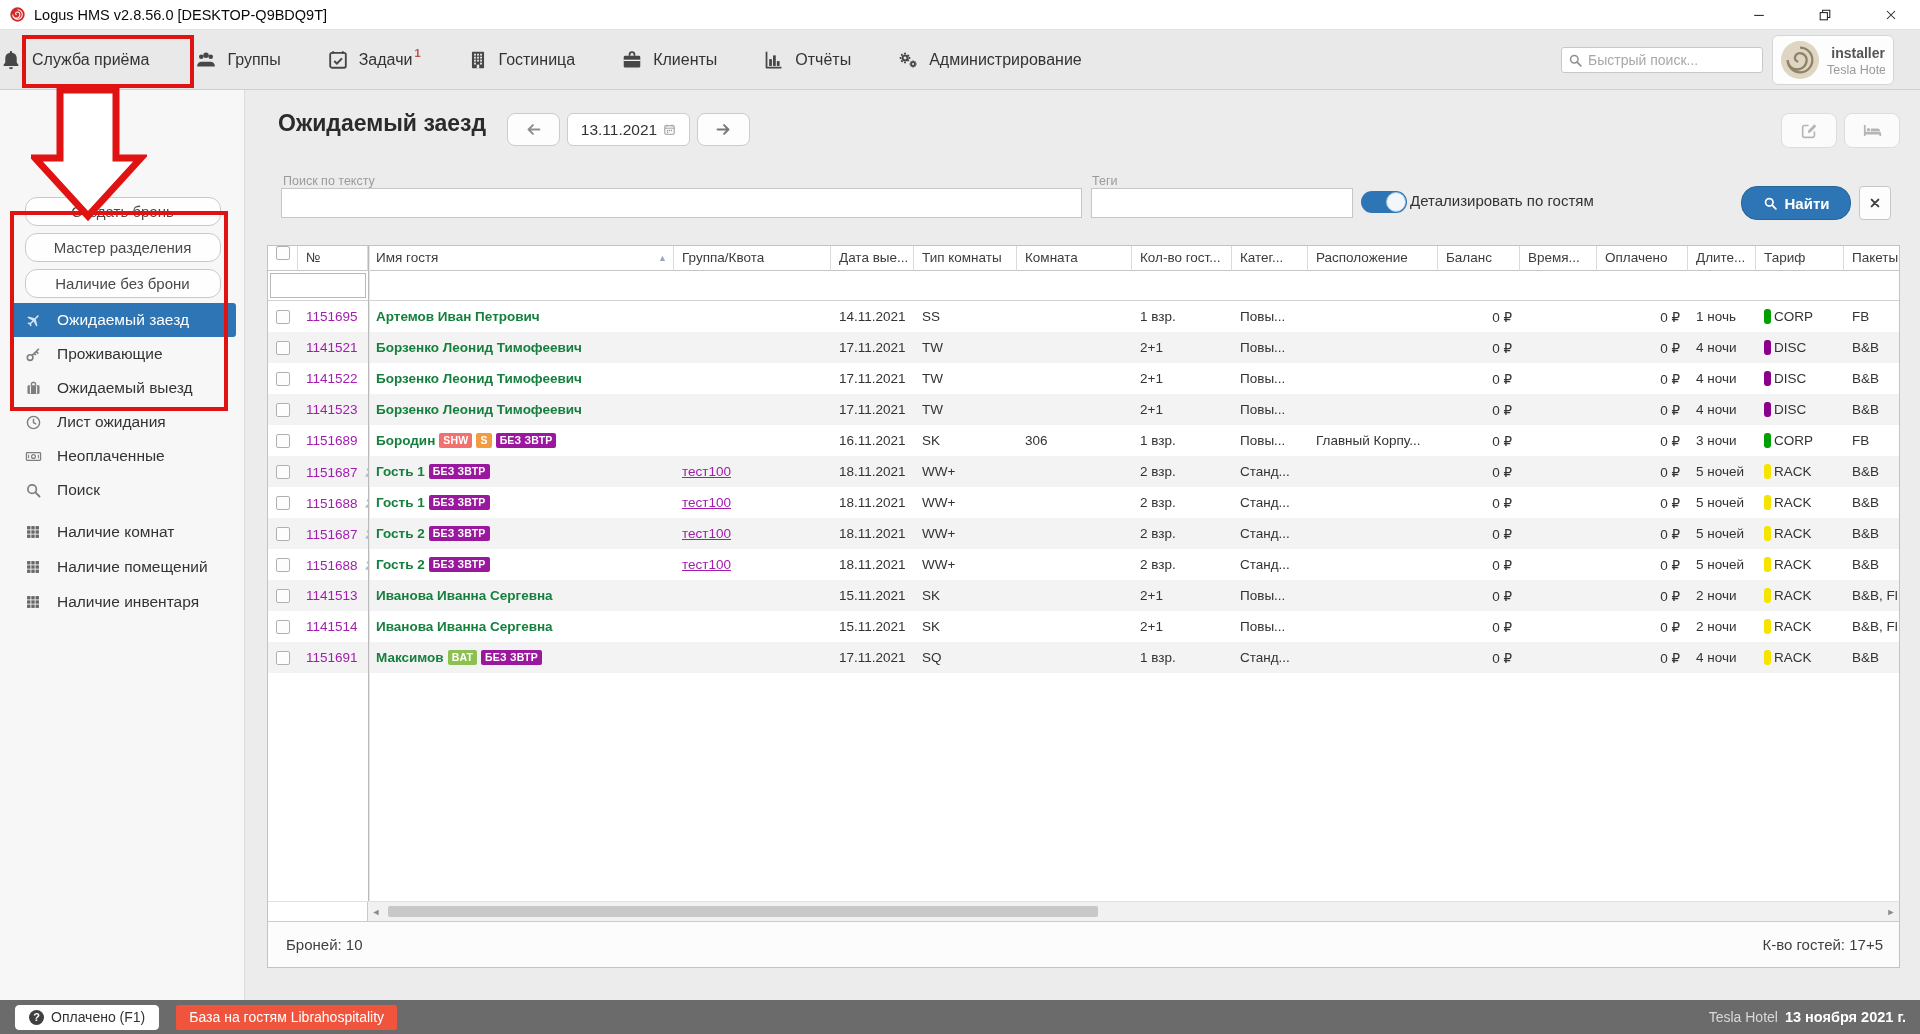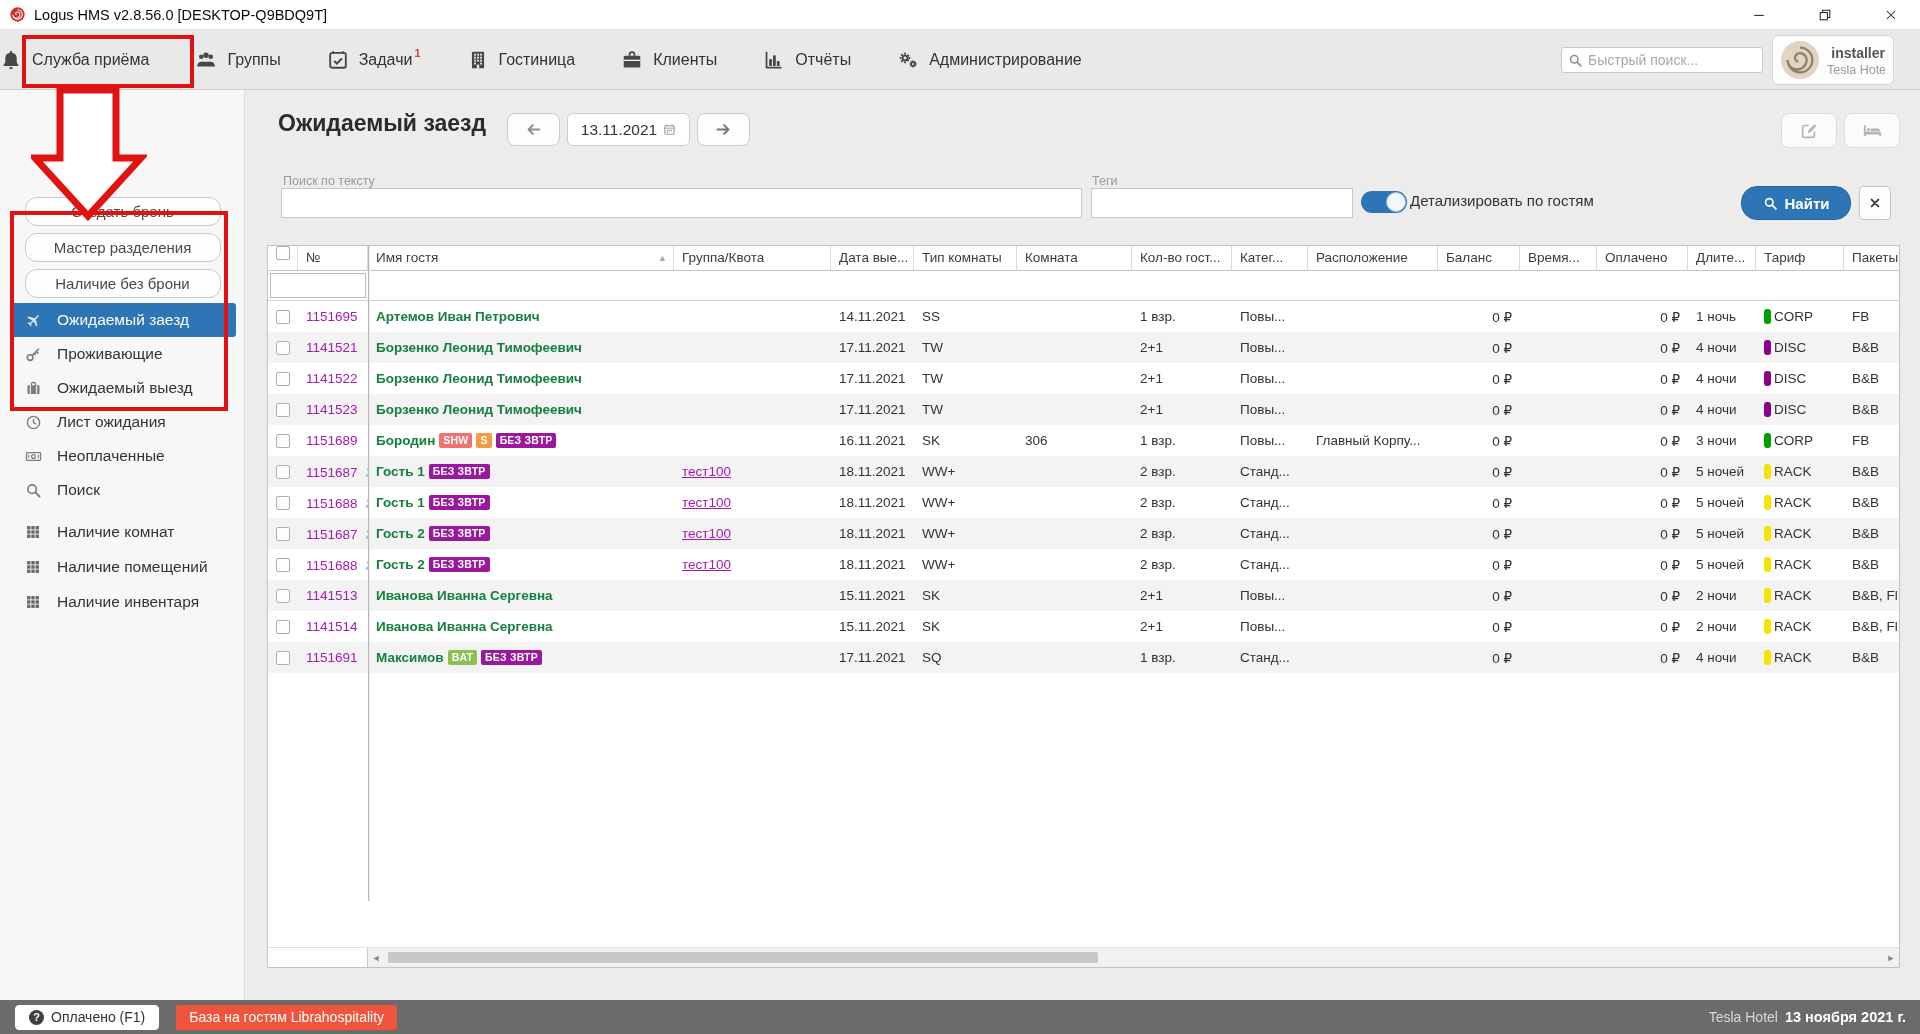--- a/index.html
+++ b/index.html
@@ -768,20 +768,24 @@
           </div></div>
       <div class="spacer"></div>
       <div class="scrollrow">
         <div class="scroll-stub"></div>
         <div class="scroll-track">
           <span class="scroll-arrow" style="left:0">◄</span>
           <span class="scroll-thumb"></span>
           <span class="scroll-arrow" style="right:0">►</span>
         </div>
       </div>
+      <div class="sumrow">
+        <span class="sum-text">Броней: 10</span>
+        <span class="sum-text">К-во гостей: 17+5</span>
+      </div>
     </div>
   </div>
 
   <div class="statusbar">
     <div class="help-btn">
       <span class="qmark">?</span>
       <span class="help-text">Оплачено (F1)</span>
     </div>
     <div class="db-badge">База на гостям Librahospitality</div>
     <div class="status-right">

